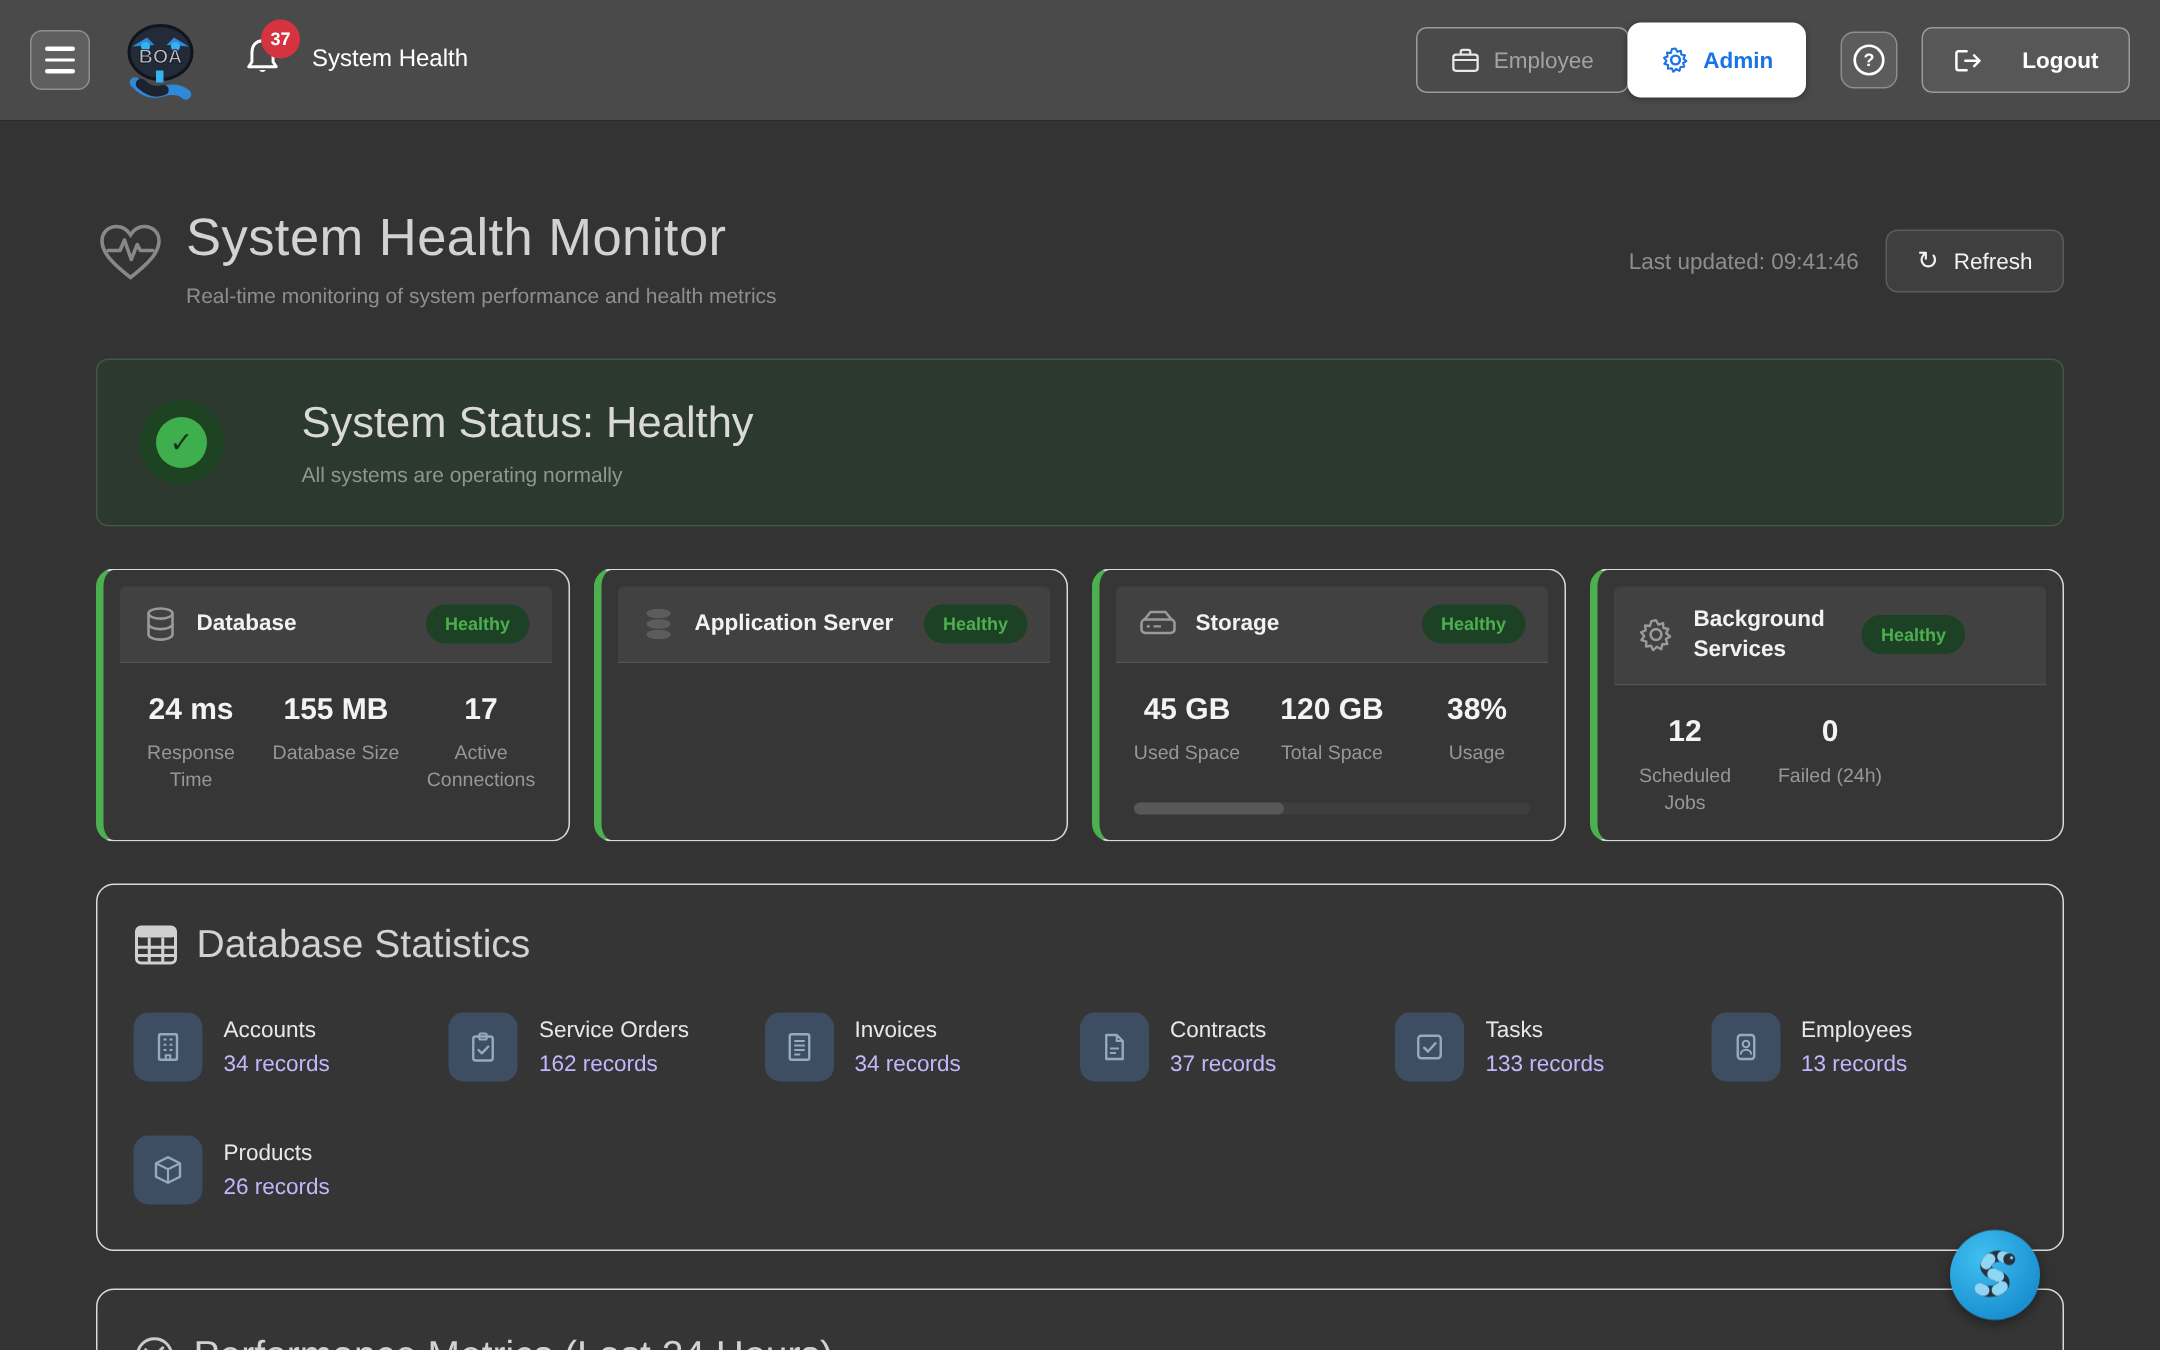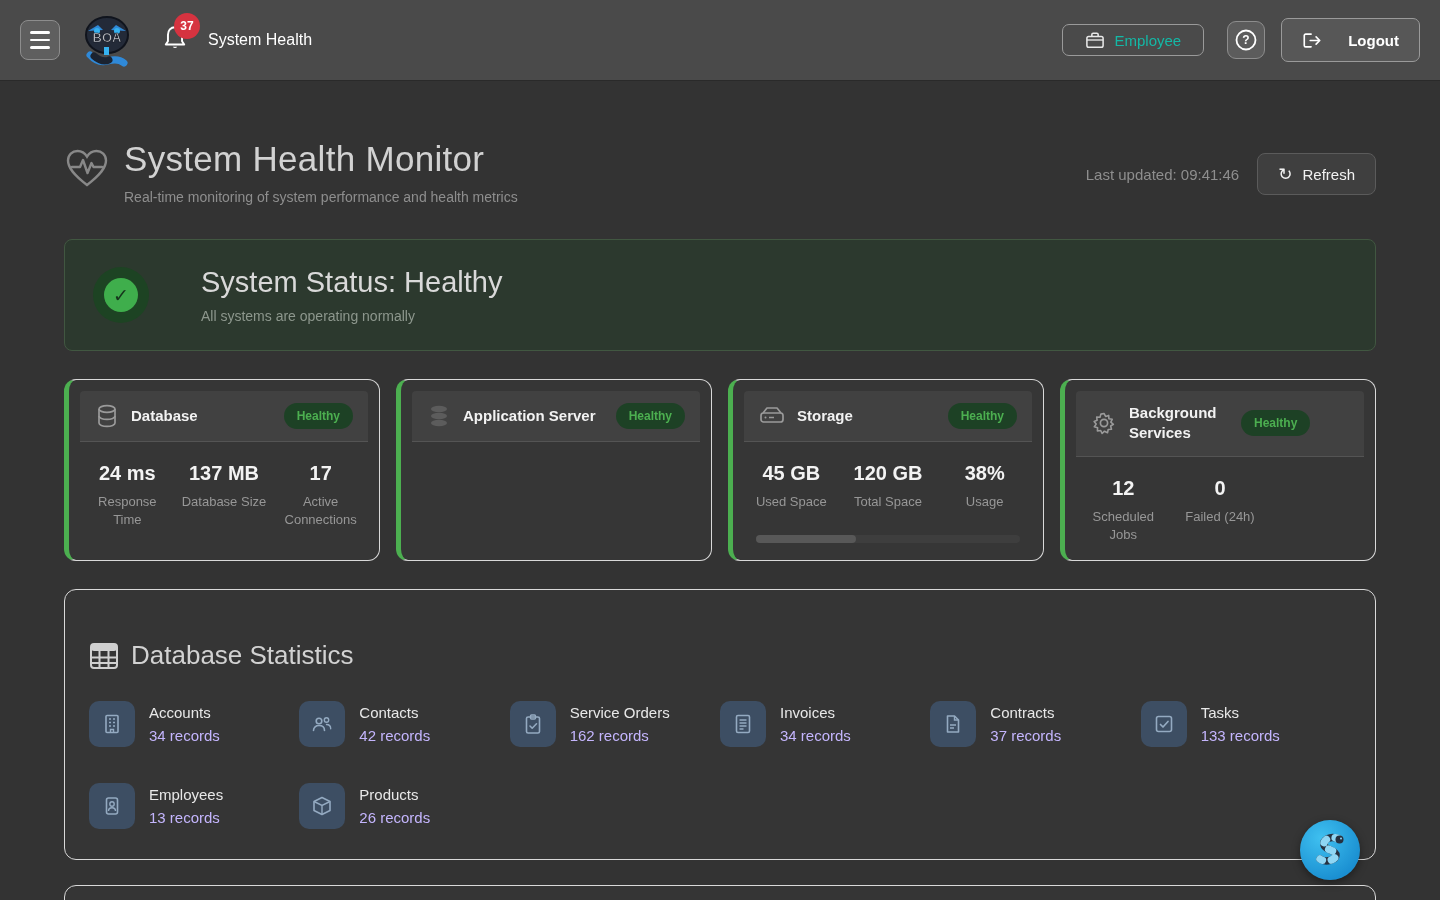--- a/index.html
+++ b/index.html
@@ -23,23 +23,23 @@
   .logo { width:58px; height:58px; margin-left:18px; position:relative; }
   .bell-wrap { position:relative; margin-left:26px; width:30px; height:34px; }
   .badge-red {
     position:absolute; top:-10px; left:12px; min-width:26px; height:26px;
     background:#d63340; border-radius:50%; color:#fff; font-size:12px;
     font-weight:bold; display:flex; align-items:center; justify-content:center;
   }
   .nav-title { margin-left:16px; font-size:16px; font-weight:normal; color:#ffffff; }
   .nav-right { margin-left:auto; display:flex; align-items:center; }
   .nav-btn {
-    height:32px; display:flex; align-items:center; gap:9px; padding:0 22px;
+    height:44px; display:flex; align-items:center; gap:9px; padding:0 22px;
     background:transparent; border:1px solid #9a9a9a; border-radius:7px;
-    color:#14b8a6; font-size:15px; cursor:pointer; font-family:inherit;
+    color:#a3a3a3; font-size:15px; cursor:pointer; font-family:inherit;
   }
   .seg { display:flex; align-items:center; }
   .seg .nav-btn { margin-right:-1px; }
   .nav-btn.active {
     background:#ffffff; color:#1a73e8; font-weight:bold; border:none;
     height:50px; border-radius:9px; position:relative; z-index:2; box-shadow:0 1px 4px rgba(0,0,0,.35);
   }
   .help-btn {
     width:38px; height:38px; margin-left:24px; border-radius:9px; background:#5c5c5c;
     border:1px solid #8d8d8d; color:#fff; display:flex; align-items:center;
@@ -104,21 +104,21 @@
   .progress {
     position:absolute; left:23px; right:23px; bottom:17px; height:8px;
     background:#3e3e3e; border-radius:4px;
   }
   .progress-fill { height:8px; background:#585858; border-radius:4px; }
   
   .section {
     margin-top:28px; background:#353535; border:1px solid #d9d9d9; border-radius:12px;
     padding:24px 24px 30px;
   }
-  .section-title { display:flex; align-items:center; gap:12px; font-size:26px; color:#d2d2d2;margin-top:26px; }
+  .section-title { display:flex; align-items:center; gap:12px; font-size:26px; color:#d2d2d2; }
   .stats-grid { display:grid; grid-template-columns:repeat(6,1fr); row-gap:36px; margin-top:30px; }
   .stat-item { display:flex; align-items:center; gap:14px; }
   .stat-icon {
     width:46px; height:46px; border-radius:10px; background:#3d4e63;
     display:flex; align-items:center; justify-content:center; flex:none;
   }
   .stat-label { font-size:15px; color:#e8e8e8; }
   .stat-count { font-size:15px; color:#c4b5fd; margin-top:6px; }
   
   .perf {
@@ -171,20 +171,27 @@
   <div class="nav-right">
     <div class="seg">
       <button class="nav-btn" style="border-radius:7px;">
         <svg width="20" height="18" viewBox="0 0 22 20">
           <rect x="2" y="6" width="18" height="12" rx="2" fill="none" stroke="#e8e8e8" stroke-width="1.7"></rect>
           <path d="M7.5 6 V4 a1.5 1.5 0 0 1 1.5 -1.5 h4 a1.5 1.5 0 0 1 1.5 1.5 V6" fill="none" stroke="#e8e8e8" stroke-width="1.7"></path>
           <path d="M2 10 h18" stroke="#e8e8e8" stroke-width="1.5"></path>
         </svg>
         <span>Employee</span>
       </button>
+      <button class="nav-btn active">
+        <svg width="20" height="20" viewBox="0 0 22 22">
+          <circle cx="11" cy="11" r="3.2" fill="none" stroke="#1a73e8" stroke-width="1.8"></circle>
+          <path d="M11 2.5 L12.4 5 L15 4.2 L15.2 7 L18 7.5 L16.8 10 L19 11.8 L16.6 13.2 L17.4 16 L14.6 16.2 L14 19 L11.4 17.6 L9.4 19.6 L8.2 17 L5.4 17.4 L5.6 14.6 L2.8 13.8 L4.4 11.6 L2.6 9.4 L5.2 8.4 L4.8 5.6 L7.6 5.8 L8.4 3 Z" fill="none" stroke="#1a73e8" stroke-width="1.5" stroke-linejoin="round"></path>
+        </svg>
+        <span>Admin</span>
+      </button>
     </div>
 
     <button class="help-btn">
       <svg width="24" height="24" viewBox="0 0 24 24">
         <circle cx="12" cy="12" r="9.5" fill="none" stroke="#ffffff" stroke-width="1.8"></circle>
         <text x="12" y="16.2" text-anchor="middle" font-size="12" font-weight="bold" fill="#ffffff" font-family="'Liberation Sans',sans-serif">?</text>
       </svg>
     </button>
 
     <button class="logout-btn">
@@ -240,21 +247,21 @@
         </svg>
         <span class="mc-title">Database</span>
         <span class="badge">Healthy</span>
       </div>
       <div class="mcard-body">
         <div class="metric">
             <div class="mv">24 ms</div>
             <div class="ml">Response Time</div>
           </div>
         <div class="metric">
-            <div class="mv">137 MB</div>
+            <div class="mv">155 MB</div>
             <div class="ml">Database Size</div>
           </div>
         <div class="metric">
             <div class="mv">17</div>
             <div class="ml">Active Connections</div>
           </div>
       </div>
     </div>
 
     <div class="mcard">
@@ -340,34 +347,20 @@
               <path d="M8 6 h2 M12 6 h2 M8 9.5 h2 M12 9.5 h2 M8 13 h2 M12 13 h2" stroke="#94aac1" stroke-width="1.4"></path>
               <path d="M9.5 19.5 v-3 h3 v3" fill="none" stroke="#94aac1" stroke-width="1.4"></path>
             </svg>
         </div>
         <div>
             <div class="stat-label">Accounts</div>
         <div class="stat-count">34 records</div>
           </div>
       </div>
 
-      <div class="stat-item">
-        <div class="stat-icon">
-          <svg width="22" height="22" viewBox="0 0 22 22">
-              <circle cx="8" cy="8" r="2.8" fill="none" stroke="#94aac1" stroke-width="1.6"></circle>
-              <path d="M2.5 17.5 c0 -3.2 2.4 -5 5.5 -5 s5.5 1.8 5.5 5" fill="none" stroke="#94aac1" stroke-width="1.6" stroke-linecap="round"></path>
-              <circle cx="15.5" cy="7" r="2.2" fill="none" stroke="#94aac1" stroke-width="1.4"></circle>
-              <path d="M15.5 11.5 c2.6 0 4.2 1.6 4.2 4.2" fill="none" stroke="#94aac1" stroke-width="1.4" stroke-linecap="round"></path>
-            </svg>
-        </div>
-        <div>
-            <div class="stat-label">Contacts</div>
-        <div class="stat-count">42 records</div>
-          </div>
-      </div>
 
       <div class="stat-item">
         <div class="stat-icon">
           <svg width="22" height="22" viewBox="0 0 22 22">
               <rect x="4.5" y="4" width="13" height="16" rx="1.6" fill="none" stroke="#94aac1" stroke-width="1.6"></rect>
               <rect x="8.5" y="2" width="5" height="4" rx="1" fill="none" stroke="#94aac1" stroke-width="1.4"></rect>
               <path d="M8 13 l2.2 2.2 L14.5 10.8" fill="none" stroke="#94aac1" stroke-width="1.6" stroke-linecap="round" stroke-linejoin="round"></path>
             </svg>
         </div>
         <div>

